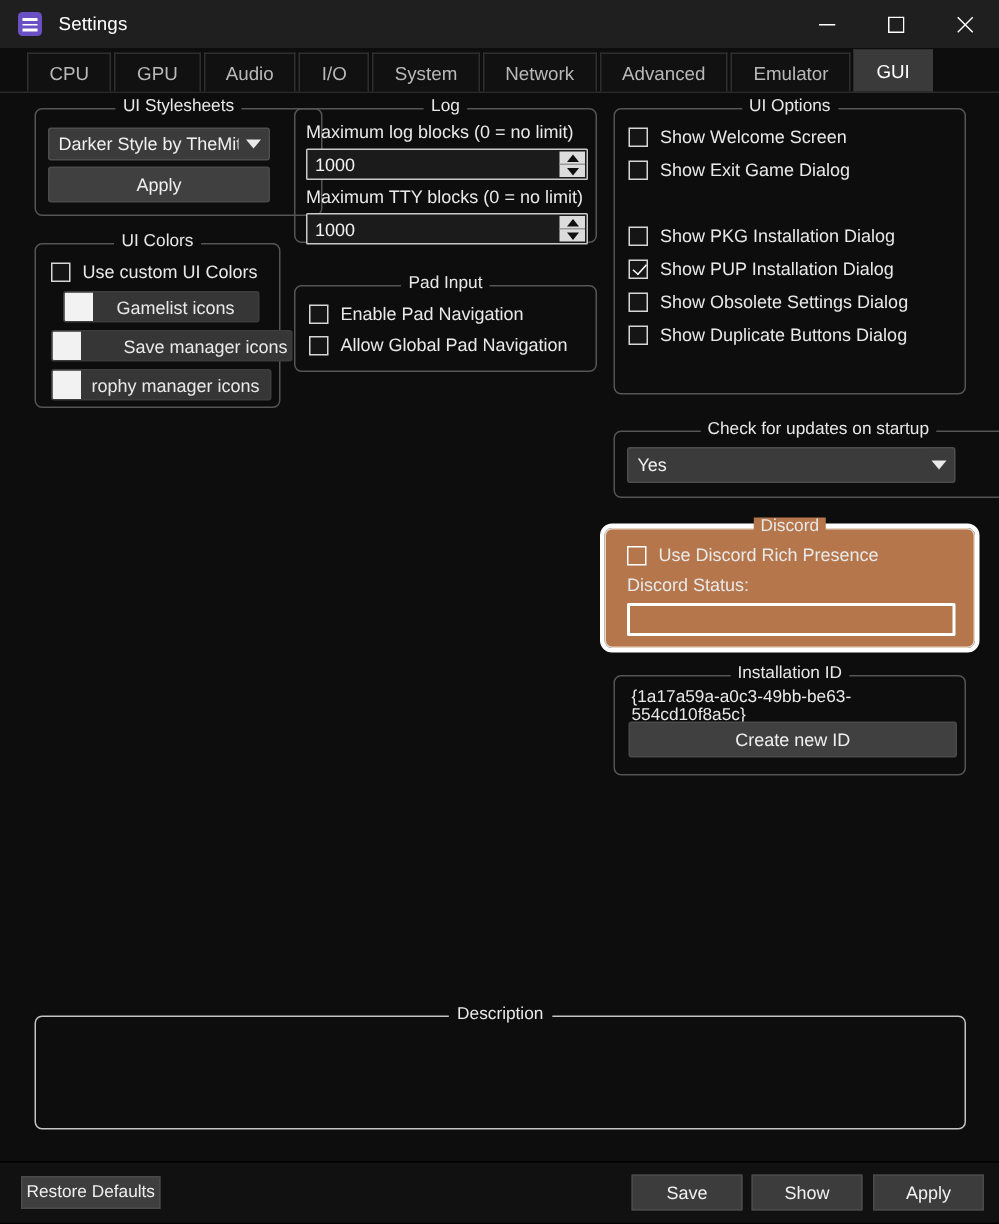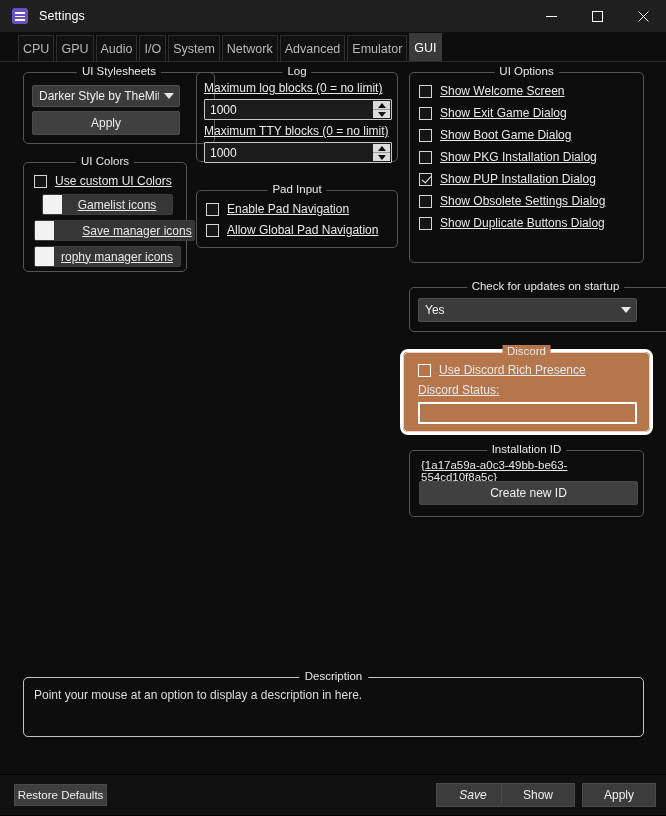--- a/index.html
+++ b/index.html
@@ -59,21 +59,21 @@
   .tabbar {
     height: 30px;
     background: #0d0d0d;
     display: flex;
     align-items: flex-end;
     padding-left: 18px;
     border-bottom: 1px solid #2a2a2a;
   }
   .tab {
     height: 26px;
-    padding: 0 4px;
+    padding: 0 14px;
     color: #b9b9b9;
     font-size: 12.5px;
     display: flex; align-items: center;
     background: #111111;
     border: 1px solid #2e2e2e;
     border-bottom: none;
     margin-right: 2px;
   }
   .tab.active {
     background: #3a3a3a;
@@ -101,21 +101,21 @@
     top: -8px;
     left: 50%;
     transform: translateX(-50%);
     background: #0d0d0d;
     padding: 0 5px;
     color: #e8e8e8;
     font-size: 11.5px;
     white-space: nowrap;
   }
 
-  .lbl { color: #e9e9e9; font-size: 12px; text-decoration: underline; }
+  .lbl { color: #e9e9e9; font-size: 12px; }
 
   
   .cb-row {
     display: flex; align-items: center;
     height: 20px;
   }
   .cbox {
     width: 13px; height: 13px;
     border: 1px solid #d6d6d6;
     background: #151515;
@@ -417,24 +417,20 @@
   <div class="group" style="left:409px; top:10px; width:235px; height:191px;">
     <div class="legend">UI Options</div>
     <div class="cb-row" style="position:absolute; left:9px; top:30px;">
       <span class="cbox"></span>
       <span class="lbl">Show Exit Game Dialog</span>
     </div>
     <div class="cb-row" style="position:absolute; left:9px; top:8px;">
       <span class="cbox"></span>
       <span class="lbl">Show Welcome Screen</span>
     </div>
-    <div class="cb-row" style="position:absolute; left:9px; top:52px;">
-      <span class="cbox"></span>
-      <span class="lbl">Show Boot Game Dialog</span>
-    </div>
     <div class="cb-row" style="position:absolute; left:9px; top:74px;">
       <span class="cbox"></span>
       <span class="lbl">Show PKG Installation Dialog</span>
     </div>
     <div class="cb-row" style="position:absolute; left:9px; top:96px;">
       <span class="cbox checked"></span>
       <span class="lbl">Show PUP Installation Dialog</span>
     </div>
     <div class="cb-row" style="position:absolute; left:9px; top:118px;">
       <span class="cbox"></span>
@@ -467,25 +463,24 @@
       <span></span>
     </div>
   </div>
 
   <div class="group" style="left:409px; top:388px; width:235px; height:67px;">
     <div class="legend">Installation ID</div>
     <div class="lbl" style="position:absolute; left:11px; top:8px; font-size:11.5px;">{1a17a59a-a0c3-49bb-be63-554cd10f8a5c}</div>
     <div class="btn" style="position:absolute; left:9px; top:30px; width:219px; height:24px;">Create new ID</div>
   </div>
 
-  <div class="desc-box" style="left:23px; top:615px; width:621px; height:60px;">
+  <div class="desc-box" style="left:23px; top:615px; width:621px; height:76px;">
     <div class="legend">Description</div>
-    <div class="desc-text">Point your mouse at an option to display a description in here.</div>
   </div>
 
   <div class="bottombar">
     <div class="btn-restore">Restore Defaults</div>
-    <div class="btn-bottom" style="left:436px;font-style:italic;">Save</div>
+    <div class="btn-bottom" style="left:421px;">Save</div>
     <div class="btn-bottom" style="left:501px;">Show</div>
     <div class="btn-bottom" style="left:582px;">Apply</div>
   </div>
 
 </div>
 
 </body></html>

